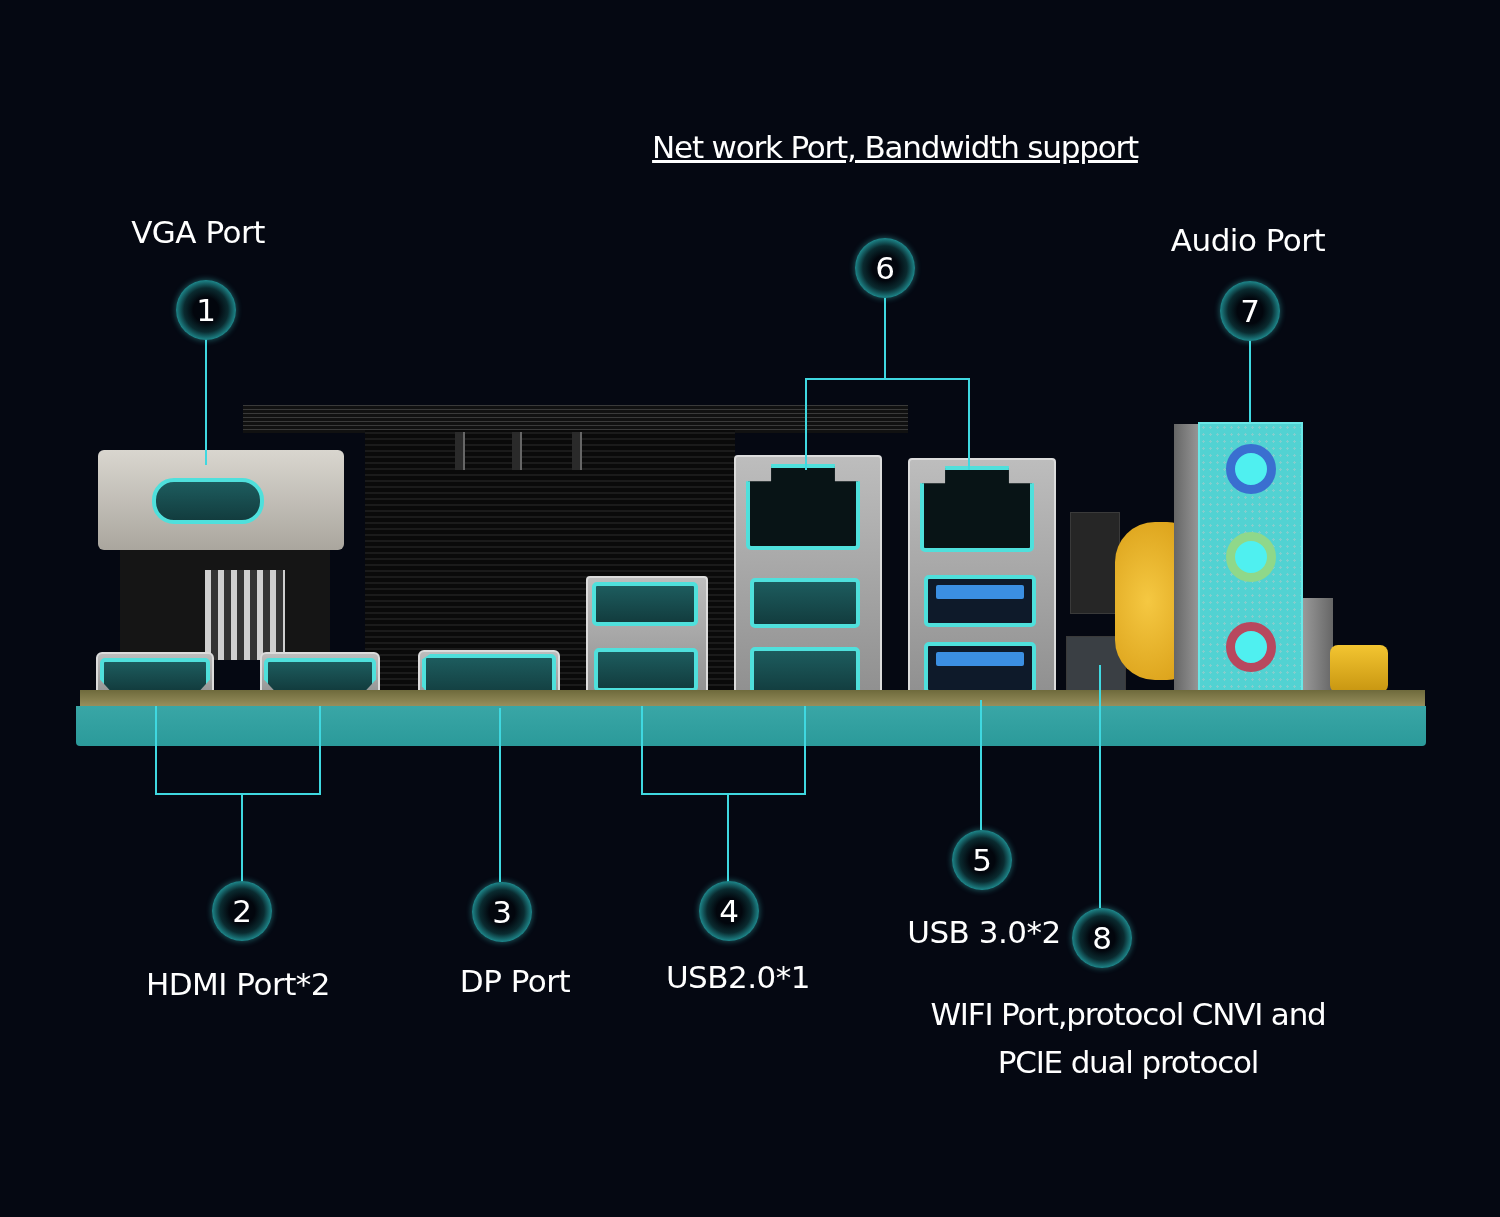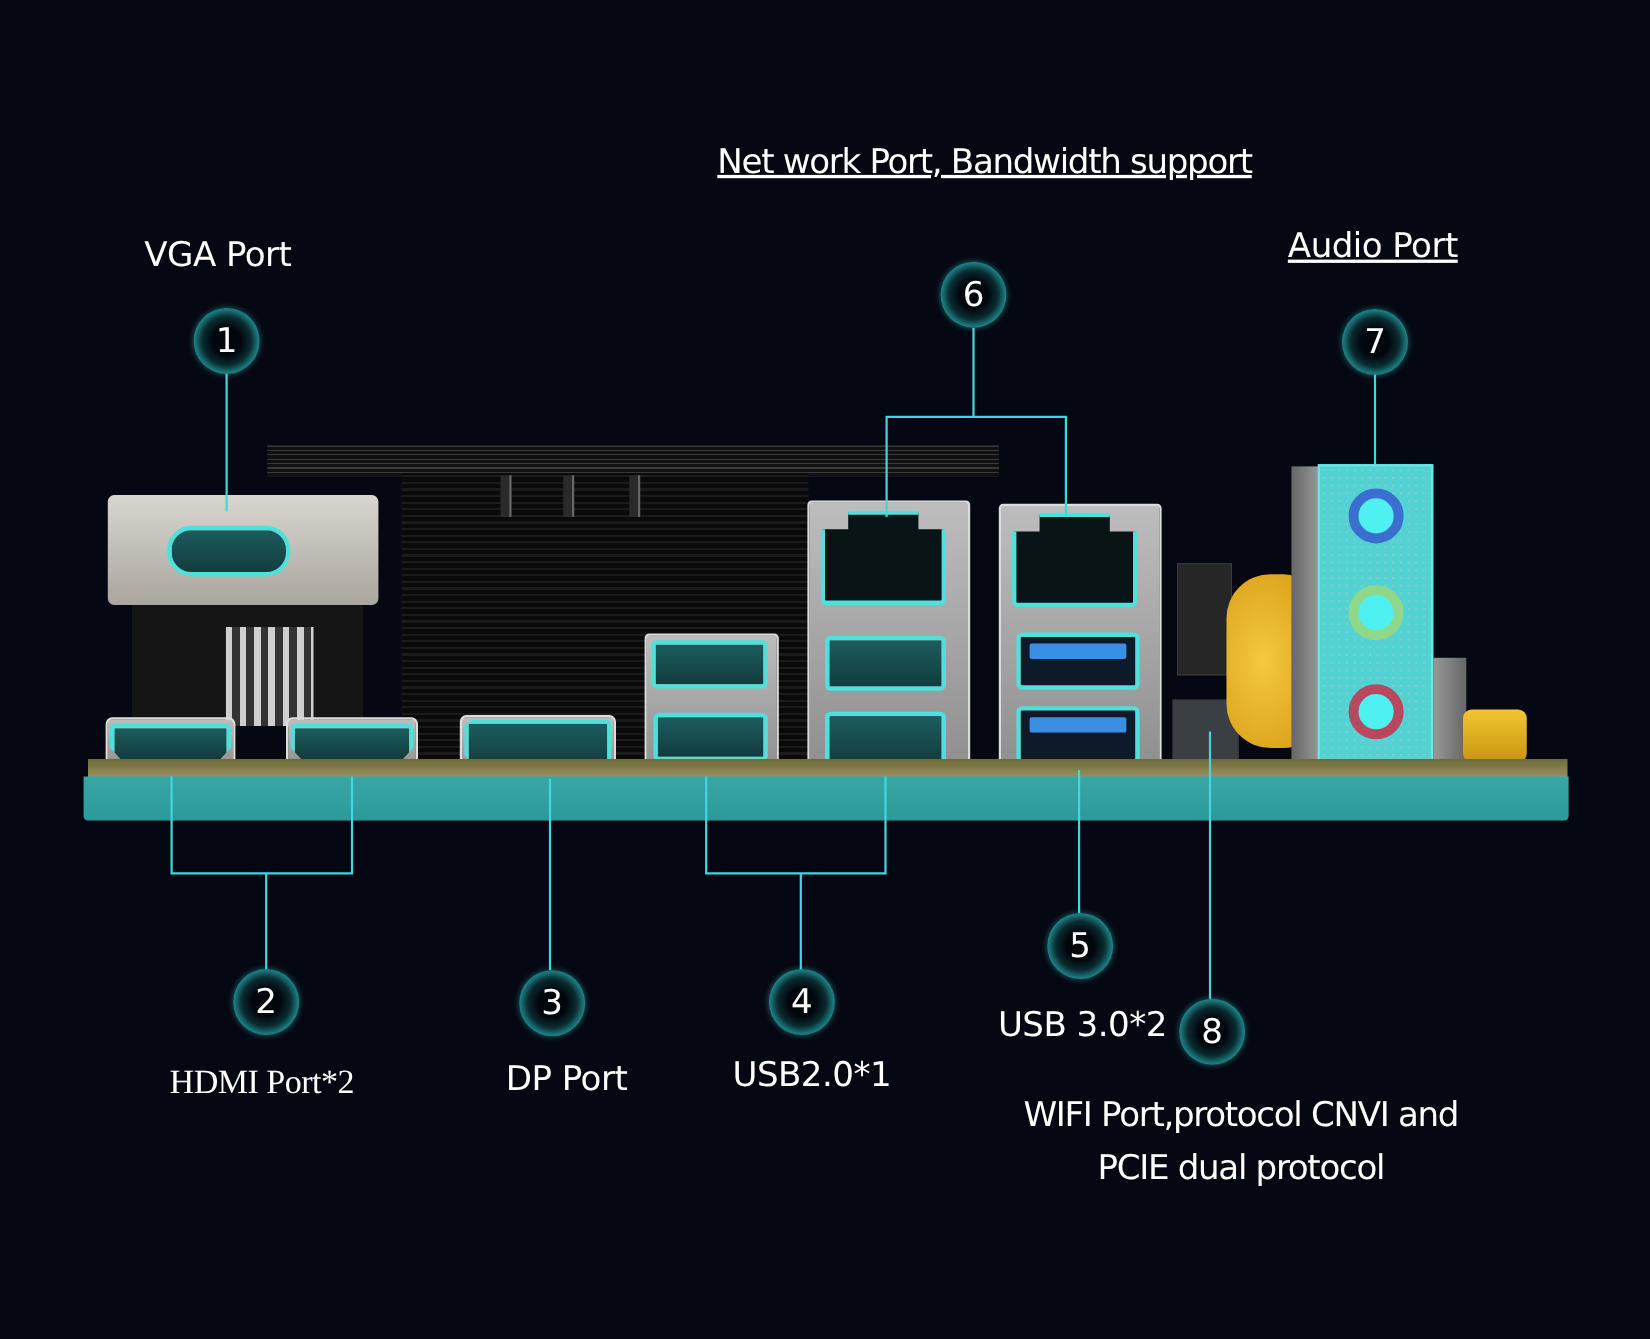--- a/index.html
+++ b/index.html
@@ -147,34 +147,34 @@
 <div class="badge" style="left:472px;top:882px;">3</div>
 <div class="badge" style="left:699px;top:881px;">4</div>
 <div class="badge" style="left:952px;top:830px;">5</div>
 <div class="badge" style="left:855px;top:238px;">6</div>
 <div class="badge" style="left:1220px;top:281px;">7</div>
 <div class="badge" style="left:1072px;top:908px;">8</div>
 
 <div class="label" style="left:112px;top:208px;width:172px;">
   <div>VGA Port</div>
 </div>
-<div class="label" style="left:128px;top:960px;width:220px;font-family:Liberation Serif, serif;">
+<div class="label" style="left:128px;top:960px;width:220px;">
   <div>HDMI Port*2</div>
 </div>
 <div class="label" style="left:440px;top:957px;width:150px;">
   <div>DP Port</div>
 </div>
 <div class="label" style="left:650px;top:953px;width:176px;">
   <div>USB2.0*1</div>
 </div>
 <div class="label" style="left:898px;top:908px;width:172px;">
   <div>USB 3.0*2</div>
 </div>
 <div class="label tight" style="left:620px;top:123px;width:550px;text-decoration:underline;">
   <div>Net work Port, Bandwidth support</div>
 </div>
-<div class="label" style="left:1150px;top:200px;width:196px;text-decoration:underline;">
+<div class="label" style="left:1150px;top:216px;width:196px;">
   <div>Audio Port</div>
 </div>
 <div class="label tight" style="left:910px;top:990px;width:436px;">
   <div>WIFI Port,protocol CNVI and</div>
   <div>PCIE dual protocol</div>
 </div>
 
 </body></html>

